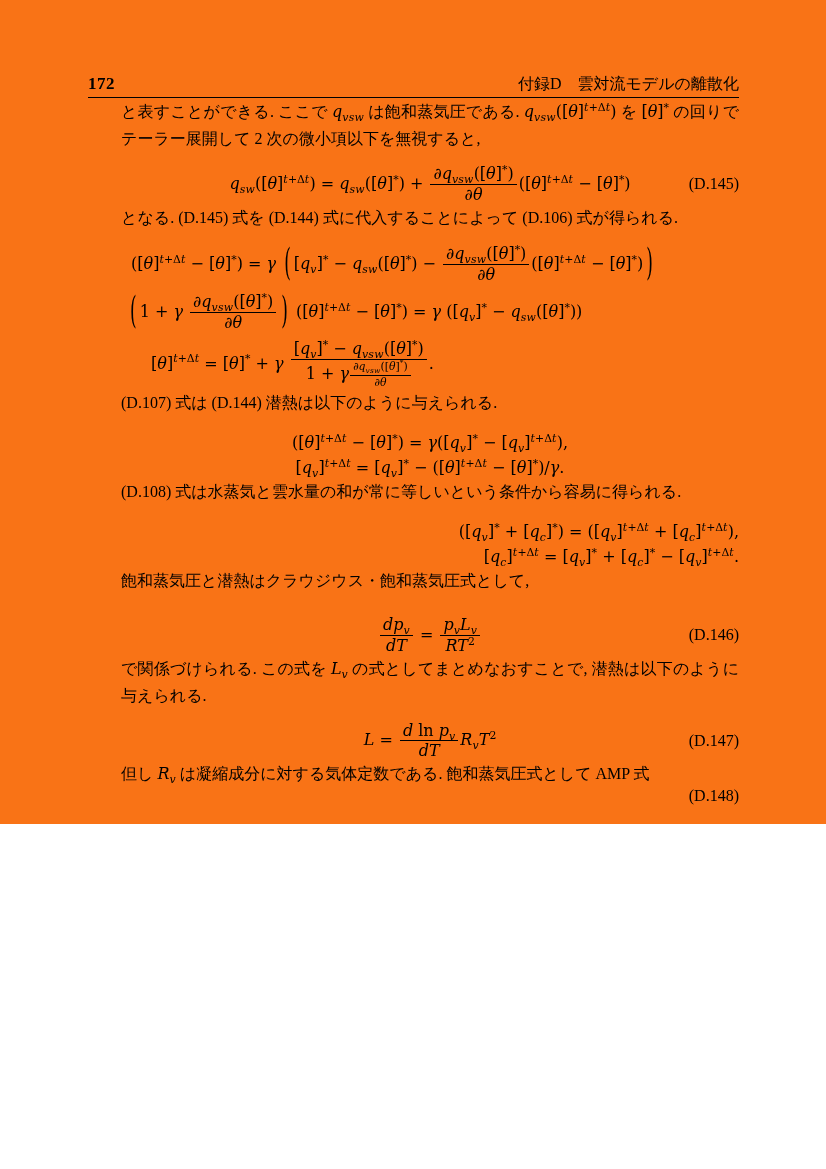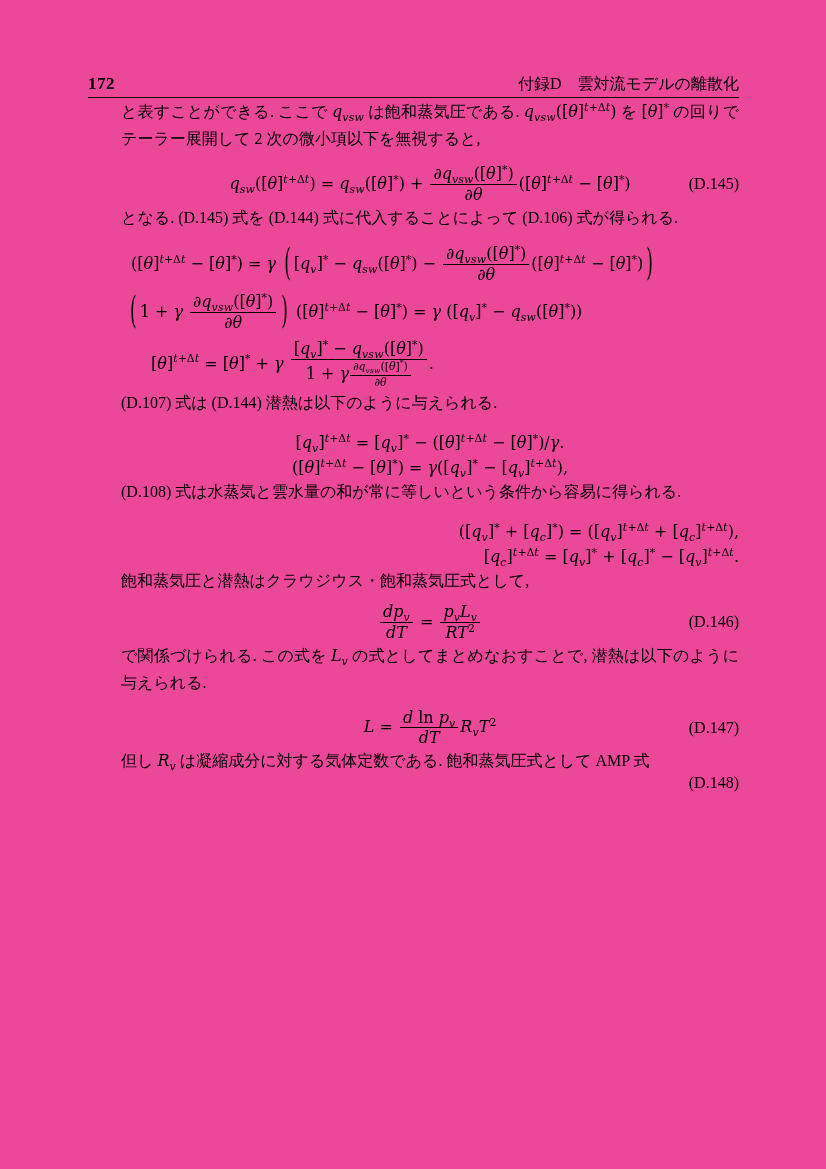--- a/index.html
+++ b/index.html
@@ -1,17 +1,17 @@
 <!DOCTYPE html>
 <html lang="ja"><head>
 <meta charset="utf-8">
 <style>
   html,body { margin:0; padding:0; background:#ffffff; }
   .page {
-    position:relative; width:826px; height:1169px; background:#ec4899;
+    position:relative; width:826px; height:824px; background:#f97316;
     color:#000; box-sizing:border-box; padding:74px 87px 0 88px;
     font-family:"Liberation Serif","DejaVu Serif",serif; overflow:hidden;
   }
   .hdr { display:flex; justify-content:space-between; align-items:baseline; }
   .hdr .pnum { font-weight:bold; font-size:17px; letter-spacing:0.5px; }
   .hdr .rtitle { font-size:16px; }
   .hrule { border-bottom:1.6px solid #000; margin-top:2px; }
 
   .doc-body { margin-left:33px; width:618px; font-size:16px; line-height:27px; text-align:justify; }
   .doc-body p { margin:0; }
@@ -44,21 +44,21 @@
   .p4 { margin-top:27px; }
   .blk3 { margin-top:17px; text-align:center; }
   .blk3 .eqline { margin-top:5px;text-align:right; }
 
   .sec-h {
     margin-top:46px; font-family:"Liberation Sans","DejaVu Sans",sans-serif;
     font-weight:bold; font-size:20px; line-height:28px;
   }
   .sec-h .sp { display:inline-block; width:18px; }
   .p5 { margin-top:38px; }
-  .eq146 { margin-top:9px; }
+  .eq146 { margin-top:22px; }
   .p6 { margin-top:7px; }
   .eq147 { margin-top:13px; }
   .p7 { margin-top:11px; }
   .eq148 { margin-top:9px; }
   .p1 { margin-top:22px; }
 </style>
 </head>
 <body>
 
 <div class="page">
@@ -82,22 +82,22 @@
 
     <div class="blk1">
       <div class="eqline ind1">([<i>θ</i>]<sup><i>t</i>+Δ<i>t</i></sup> − [<i>θ</i>]<sup>*</sup>) = <i>γ</i> <span class="bp">(</span>[<i>q</i><sub><i>v</i></sub>]<sup>*</sup> − <i>q</i><sub><i>sw</i></sub>([<i>θ</i>]<sup>*</sup>) − <span class="frac"><span class="fn">∂<i>q</i><sub><i>vsw</i></sub>([<i>θ</i>]<sup>*</sup>)</span><span class="fd">∂<i>θ</i></span></span>([<i>θ</i>]<sup><i>t</i>+Δ<i>t</i></sup> − [<i>θ</i>]<sup>*</sup>)<span class="bp">)</span></div>
       <div class="eqline ind2"><span class="bp">(</span>1 + <i>γ</i> <span class="frac"><span class="fn">∂<i>q</i><sub><i>vsw</i></sub>([<i>θ</i>]<sup>*</sup>)</span><span class="fd">∂<i>θ</i></span></span><span class="bp">)</span> ([<i>θ</i>]<sup><i>t</i>+Δ<i>t</i></sup> − [<i>θ</i>]<sup>*</sup>) = <i>γ</i> ([<i>q</i><sub><i>v</i></sub>]<sup>*</sup> − <i>q</i><sub><i>sw</i></sub>([<i>θ</i>]<sup>*</sup>))</div>
       <div class="eqline ind3">[<i>θ</i>]<sup><i>t</i>+Δ<i>t</i></sup> = [<i>θ</i>]<sup>*</sup> + <i>γ</i> <span class="frac"><span class="fn">[<i>q</i><sub><i>v</i></sub>]<sup>*</sup> − <i>q</i><sub><i>vsw</i></sub>([<i>θ</i>]<sup>*</sup>)</span><span class="fd">1 + <i>γ</i><span class="frac sfrac"><span class="fn">∂<i>q</i><sub><i>vsw</i></sub>([<i>θ</i>]<sup>*</sup>)</span><span class="fd">∂<i>θ</i></span></span></span></span>.</div>
     </div>
 
     <p class="p3">(D.107) 式は (D.144) 潜熱は以下のように与えられる.</p>
 
     <div class="blk2">
+      <div class="eqline">([<i>θ</i>]<sup><i>t</i>+Δ<i>t</i></sup> − [<i>θ</i>]<sup>*</sup>) = <i>γ</i>([<i>q</i><sub><i>v</i></sub>]<sup>*</sup> − [<i>q</i><sub><i>v</i></sub>]<sup><i>t</i>+Δ<i>t</i></sup>),</div>
       <div class="eqline">[<i>q</i><sub><i>v</i></sub>]<sup><i>t</i>+Δ<i>t</i></sup> = [<i>q</i><sub><i>v</i></sub>]<sup>*</sup> − ([<i>θ</i>]<sup><i>t</i>+Δ<i>t</i></sup> − [<i>θ</i>]<sup>*</sup>)/<i>γ</i>.</div>
-      <div class="eqline">([<i>θ</i>]<sup><i>t</i>+Δ<i>t</i></sup> − [<i>θ</i>]<sup>*</sup>) = <i>γ</i>([<i>q</i><sub><i>v</i></sub>]<sup>*</sup> − [<i>q</i><sub><i>v</i></sub>]<sup><i>t</i>+Δ<i>t</i></sup>),</div>
     </div>
 
     <p class="p4">(D.108) 式は水蒸気と雲水量の和が常に等しいという条件から容易に得られる.</p>
 
     <div class="blk3">
       <div class="eqline">([<i>q</i><sub><i>v</i></sub>]<sup>*</sup> + [<i>q</i><sub><i>c</i></sub>]<sup>*</sup>) = ([<i>q</i><sub><i>v</i></sub>]<sup><i>t</i>+Δ<i>t</i></sup> + [<i>q</i><sub><i>c</i></sub>]<sup><i>t</i>+Δ<i>t</i></sup>),</div>
       <div class="eqline">[<i>q</i><sub><i>c</i></sub>]<sup><i>t</i>+Δ<i>t</i></sup> = [<i>q</i><sub><i>v</i></sub>]<sup>*</sup> + [<i>q</i><sub><i>c</i></sub>]<sup>*</sup> − [<i>q</i><sub><i>v</i></sub>]<sup><i>t</i>+Δ<i>t</i></sup>.</div>
     </div>
 
 

